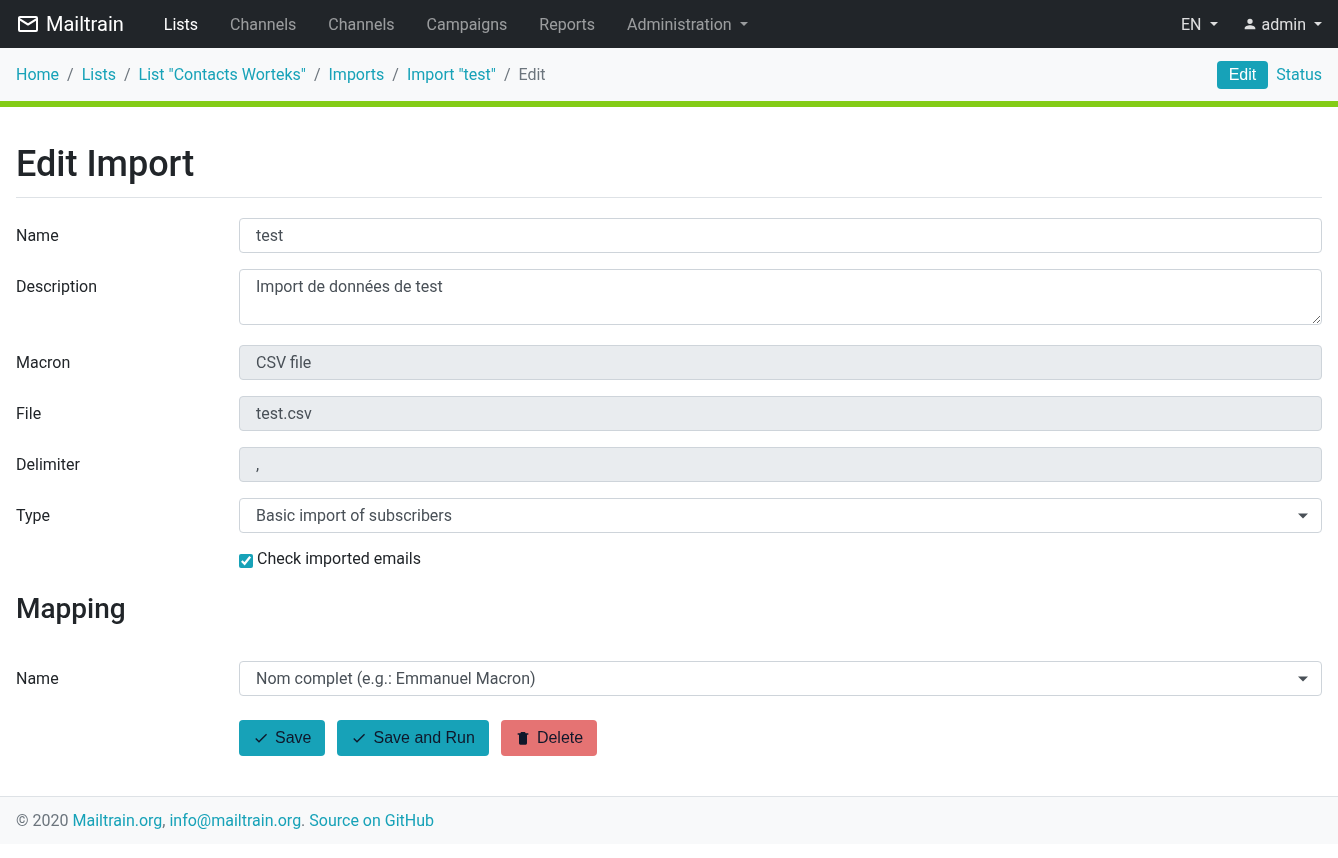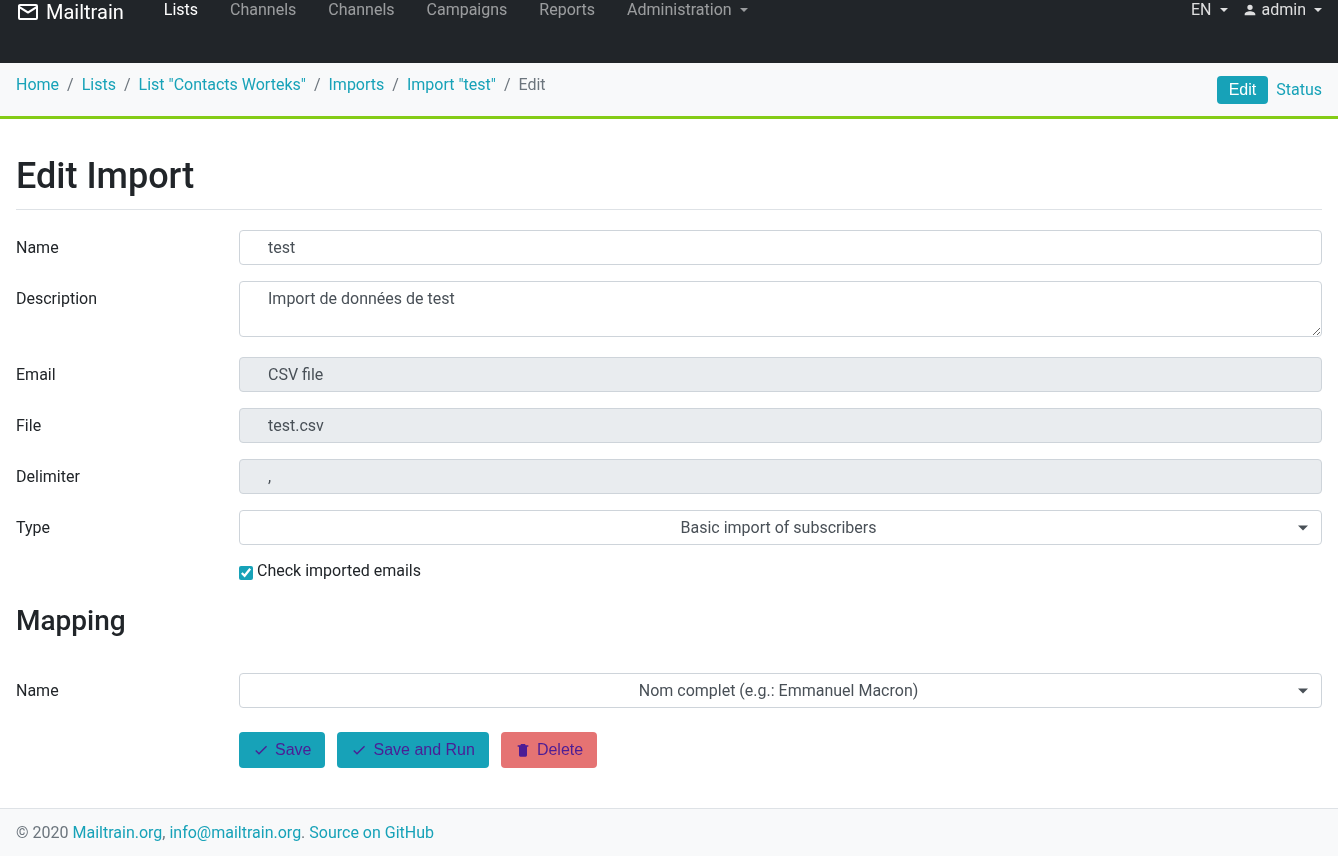--- a/index.html
+++ b/index.html
@@ -5,23 +5,23 @@
     * { box-sizing: border-box; margin: 0; padding: 0; }
     body {
       font-family: -apple-system, BlinkMacSystemFont, "Segoe UI", Roboto, "Helvetica Neue", Arial, sans-serif;
       font-size: 16px;
       color: #212529;
       background: #fff;
     }
     .navbar {
       background: #212529;
       display: flex;
-      align-items: flex-start;
+      align-items: center;
       padding: 0 16px;
-      height: 63px;
+      height: 48px;
     }
     .brand {
       color: #fff;
       font-size: 20px;
       display: flex;
       align-items: center;
       gap: 6px;
       margin-right: 40px;
     }
     .nav-links {
@@ -33,39 +33,39 @@
       color: rgba(255,255,255,0.55);
       cursor: pointer;
       font-size: 16px;
       display: flex;
       align-items: center;
       gap: 4px;
     }
     .nav-link.active { color: #fff; }
     .nav-right {
       display: flex;
-      gap: 14px;
+      gap: 24px;
       align-items: center;
     }
     .nav-right .nav-link { color: rgba(255,255,255,0.85); }
     .caret::after {
       content: "";
       display: inline-block;
       border-top: 4px solid;
       border-right: 4px solid transparent;
       border-left: 4px solid transparent;
       margin-left: 4px;
       vertical-align: middle;
     }
     .subheader {
       background: #f8f9fa;
-      border-bottom: 3px solid #84cc16;
+      border-bottom: 6px solid #84cc16;
       padding: 12px 16px;
       display: flex;
-      align-items: flex-start;
+      align-items: center;
     }
     .breadcrumb {
       display: flex;
       align-items: center;
       gap: 8px;
       flex: 1;
       font-size: 16px;
     }
     .breadcrumb a { color: #17a2b8; text-decoration: none; cursor: pointer; }
     .breadcrumb .sep { color: #6c757d; }
@@ -98,36 +98,36 @@
       align-items: flex-start;
     }
     .form-label {
       width: 223px;
       padding-top: 8px;
       font-size: 16px;
     }
     .form-control-wrap { flex: 1; }
     .form-control {
       width: 100%;
-      padding: 7px 28px;
+      padding: 7px 16px;
       border: 1px solid #ced4da;
       border-radius: 4px;
       font-size: 16px;
       font-family: inherit;
       background: #fff;
       color: #495057;
     }
     .form-control[readonly] {
       background: #e9ecef;
     }
     textarea.form-control {
       resize: vertical;
       min-height: 56px;
     }
-    .select-wrap { position: relative; text-align: center; }
+    .select-wrap { position: relative; }
     .select-wrap::after {
       content: "";
       position: absolute;
       right: 14px;
       top: 50%;
       transform: translateY(-50%);
       width: 0; height: 0;
       border-left: 5px solid transparent;
       border-right: 5px solid transparent;
       border-top: 5px solid #495057;
@@ -153,21 +153,21 @@
     .btn-row { display: flex; gap: 12px; margin-top: 8px; }
     .btn {
       border: none;
       border-radius: 4px;
       padding: 9px 14px;
       font-size: 16px;
       cursor: pointer;
       display: inline-flex;
       align-items: center;
       gap: 6px;
-      color: #4c1d95;
+      color: #0f172a;
     }
     .btn-info { background: #17a2b8; }
     .btn-danger { background: #e57373; }
     footer {
       border-top: 1px solid #dee2e6;
       background: #f8f9fa;
       padding: 14px 16px;
       font-size: 16px;
       color: #6c757d;
       margin-top: 8px;
@@ -242,21 +242,21 @@
   </div>
 
   <div class="form-row">
     <label class="form-label">Description</label>
     <div class="form-control-wrap">
       <textarea class="form-control" style="">Import de données de test</textarea>
     </div>
   </div>
 
   <div class="form-row">
-    <label class="form-label">Email</label>
+    <label class="form-label">Macron</label>
     <div class="form-control-wrap">
       <input class="form-control" readonly="" value="CSV file" style="">
     </div>
   </div>
 
   <div class="form-row">
     <label class="form-label">File</label>
     <div class="form-control-wrap">
       <input class="form-control" readonly="" value="test.csv" style="">
     </div>

